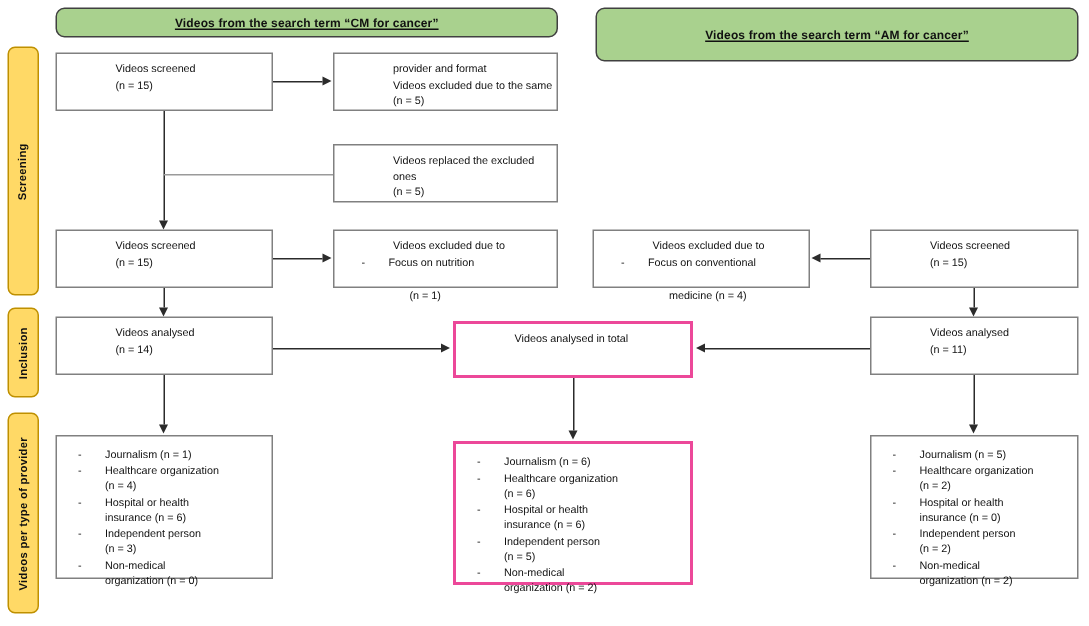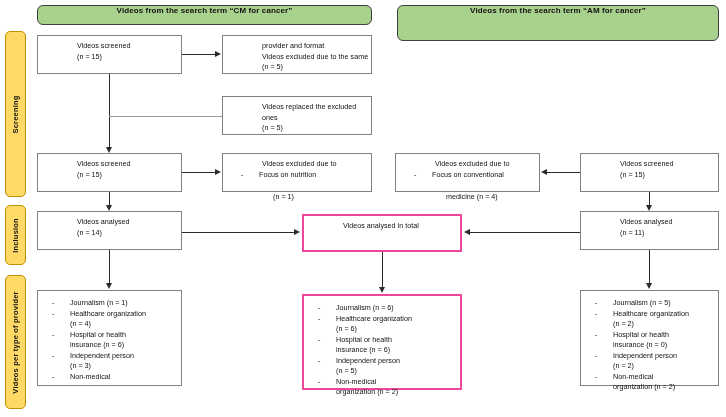--- a/index.html
+++ b/index.html
@@ -17,25 +17,27 @@
   }
 
   
   .banner {
     position: absolute;
     background: #a9d18e;
     border: 1px solid #404040;
     border-radius: 6px;
     box-sizing: border-box;
     display: flex;
+    align-items: center;
     justify-content: center;
     font-size: 8px;
     font-weight: bold;
     color: #111111;
     letter-spacing: 0.1px;
+    text-decoration: underline;
   }
 
   
   .stage {
     position: absolute;
     background: #ffd966;
     border: 1px solid #bf9000;
     border-radius: 5px;
     box-sizing: border-box;
     display: flex;
@@ -199,20 +201,21 @@
     <span class="brow sub">insurance (n = 6)</span>
     <span class="brow">
       <span class="dash">-</span>
       <span>Independent person</span>
     </span>
     <span class="brow sub">(n = 3)</span>
     <span class="brow">
       <span class="dash">-</span>
       <span>Non-medical</span>
     </span>
+    <span class="brow sub">organization (n = 0)</span>
   </div>
 
   <div class="box thick" style="left:302px; top:214px; width:160px; height:38px;">
     <span class="ln">Videos analysed in total</span>
   </div>
 
   <div class="box thick blist" style="left:302px; top:294px; width:160px; height:96px; padding-top:7px;">
     <span class="brow">
       <span class="dash">-</span>
       <span>Journalism (n = 6)</span>

